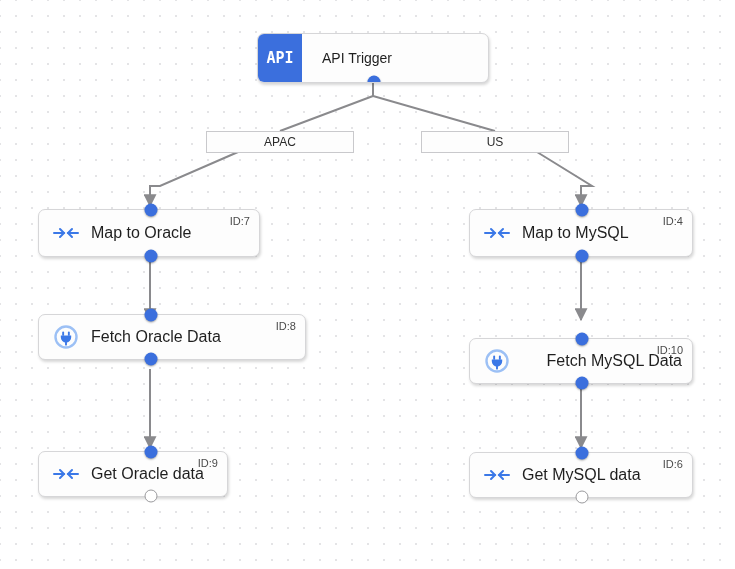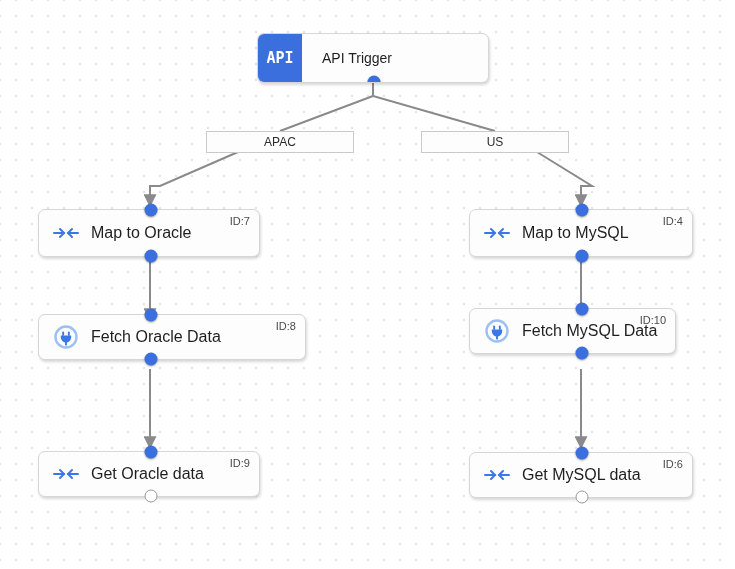--- a/index.html
+++ b/index.html
@@ -193,21 +193,21 @@
           <rect x="11.05" y="16.2" width="1.9" height="4.4" rx="0.9"></rect>
         </g>
       </svg>
     </div>
     <div class="node-title">Fetch Oracle Data</div>
     <div class="node-id">ID:8</div>
     <div class="port port-filled port-in" style="left:112px;"></div>
     <div class="port port-filled port-out" style="left:112px;"></div>
   </div>
 
-  <div class="node node-task" style="left:38px; top:451px; width:222px; height:46px;">
+  <div class="node node-task" style="left:38px; top:451px; width:190px; height:46px;">
     <div class="node-icon">
       <svg width="26" height="16" viewBox="0 0 26 16">
         <g stroke="#3b78e7" stroke-width="2" fill="none" stroke-linecap="round">
           <line x1="1" y1="8" x2="11" y2="8"></line>
           <polyline points="7,4 11,8 7,12"></polyline>
           <line x1="25" y1="8" x2="15" y2="8"></line>
           <polyline points="19,4 15,8 19,12"></polyline>
         </g>
       </svg>
     </div>
@@ -227,21 +227,21 @@
           <polyline points="19,4 15,8 19,12"></polyline>
         </g>
       </svg>
     </div>
     <div class="node-title">Map to MySQL</div>
     <div class="node-id">ID:4</div>
     <div class="port port-filled port-in" style="left:112px;"></div>
     <div class="port port-filled port-out" style="left:112px;"></div>
   </div>
 
-  <div class="node node-task" style="left:469px; top:308px; width:207px; height:46px;">
+  <div class="node node-task" style="left:469px; top:338px; width:224px; height:46px;justify-content:space-between;">
     <div class="node-icon">
       <svg width="24" height="24" viewBox="0 0 24 24">
         <circle cx="12" cy="12" r="10.5" fill="none" stroke="#9cc0f5" stroke-width="2.4"></circle>
         <g fill="#3b78e7">
           <rect x="8.2" y="6.6" width="1.9" height="4.2" rx="0.9"></rect>
           <rect x="13.9" y="6.6" width="1.9" height="4.2" rx="0.9"></rect>
           <path d="M6.8 10.6 h10.4 v1.6 a5.2 5.2 0 0 1 -10.4 0 z"></path>
           <rect x="11.05" y="16.2" width="1.9" height="4.4" rx="0.9"></rect>
         </g>
       </svg>

